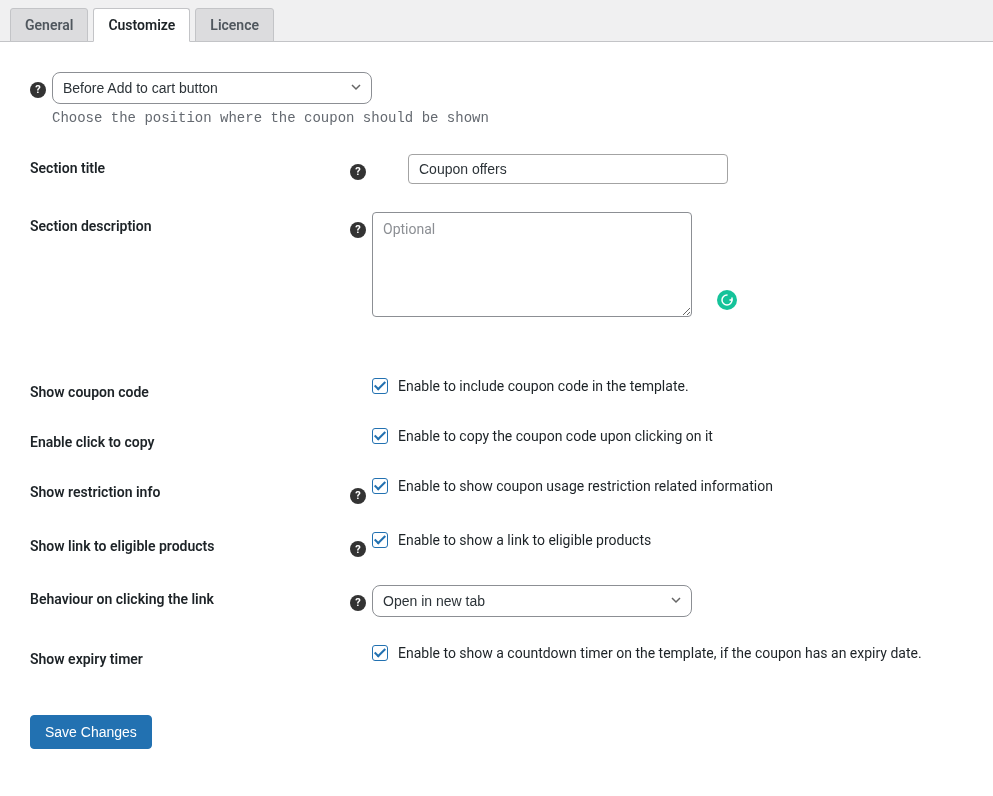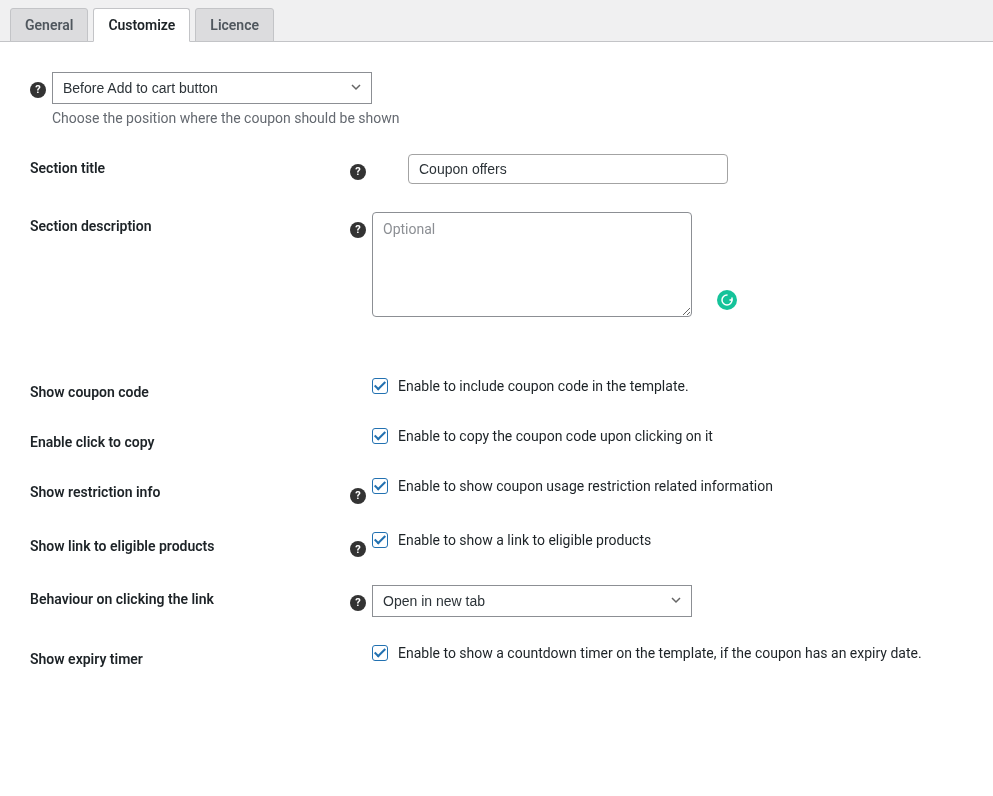--- a/index.html
+++ b/index.html
@@ -79,39 +79,40 @@
       flex: 1;
     }
     .select-wrapper {
       position: relative;
       width: 320px;
     }
     select {
       width: 100%;
       padding: 7px 32px 7px 10px;
       border: 1px solid #8c8f94;
-      border-radius: 0;
+      border-radius: 8px;
       font-size: 14px;
       background: #fff;
       appearance: none;
       color: #2c3338;
       cursor: pointer;
     }
     .select-chevron {
       position: absolute;
       right: 10px;
       top: 50%;
       transform: translateY(-50%);
       pointer-events: none;
       color: #666;
     }
     .help-text {
       color: #646970;
       font-size: 14px;
       margin-top: 6px;
+      font-family: Liberation Mono, monospace;
     }
     input[type="text"] {
       width: 320px;
       padding: 6px 10px;
       border: 1px solid #a3a3a3;
       border-radius: 4px;
       font-size: 14px;
       color: #2c3338;
       margin-left: 36px;
     }
@@ -338,14 +339,15 @@
     <div class="form-label">Show expiry timer</div>
     <div class="help-col"></div>
     <div class="control-col">
       <div class="checkbox-row">
         <input type="checkbox" checked="" style="">
         <span class="checkbox-label">Enable to show a countdown timer on the template, if the coupon has an expiry date.</span>
       </div>
     </div>
   </div>
 
+  <button class="save-button">Save Changes</button>
 
 </div>
 
 </body></html>

